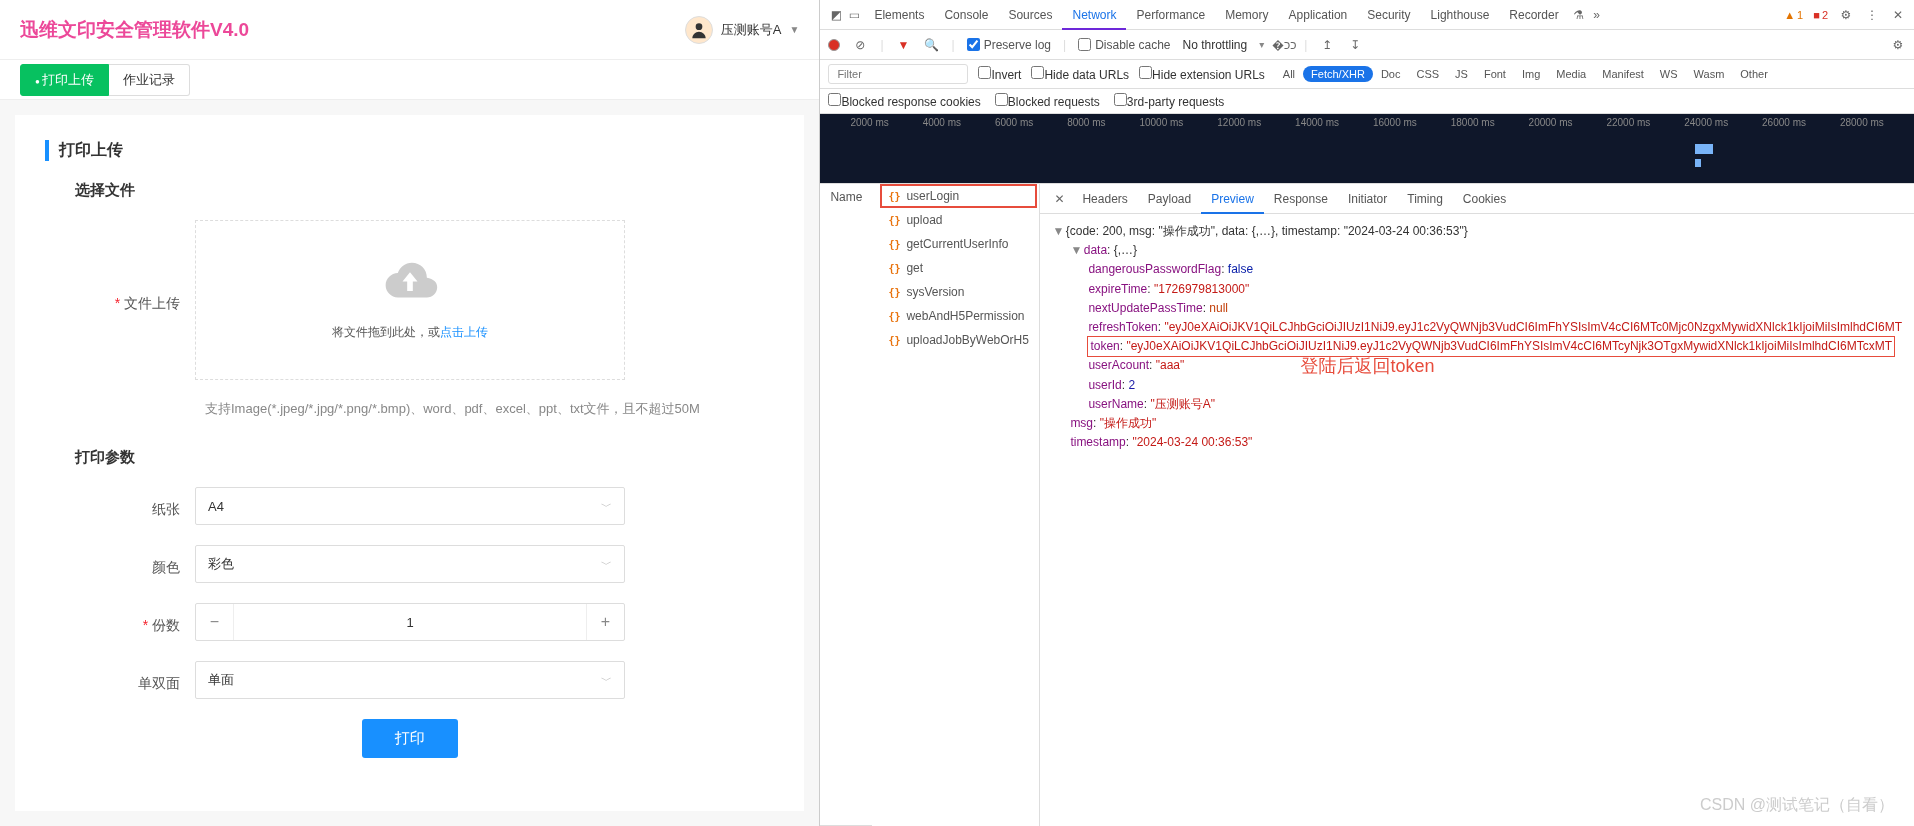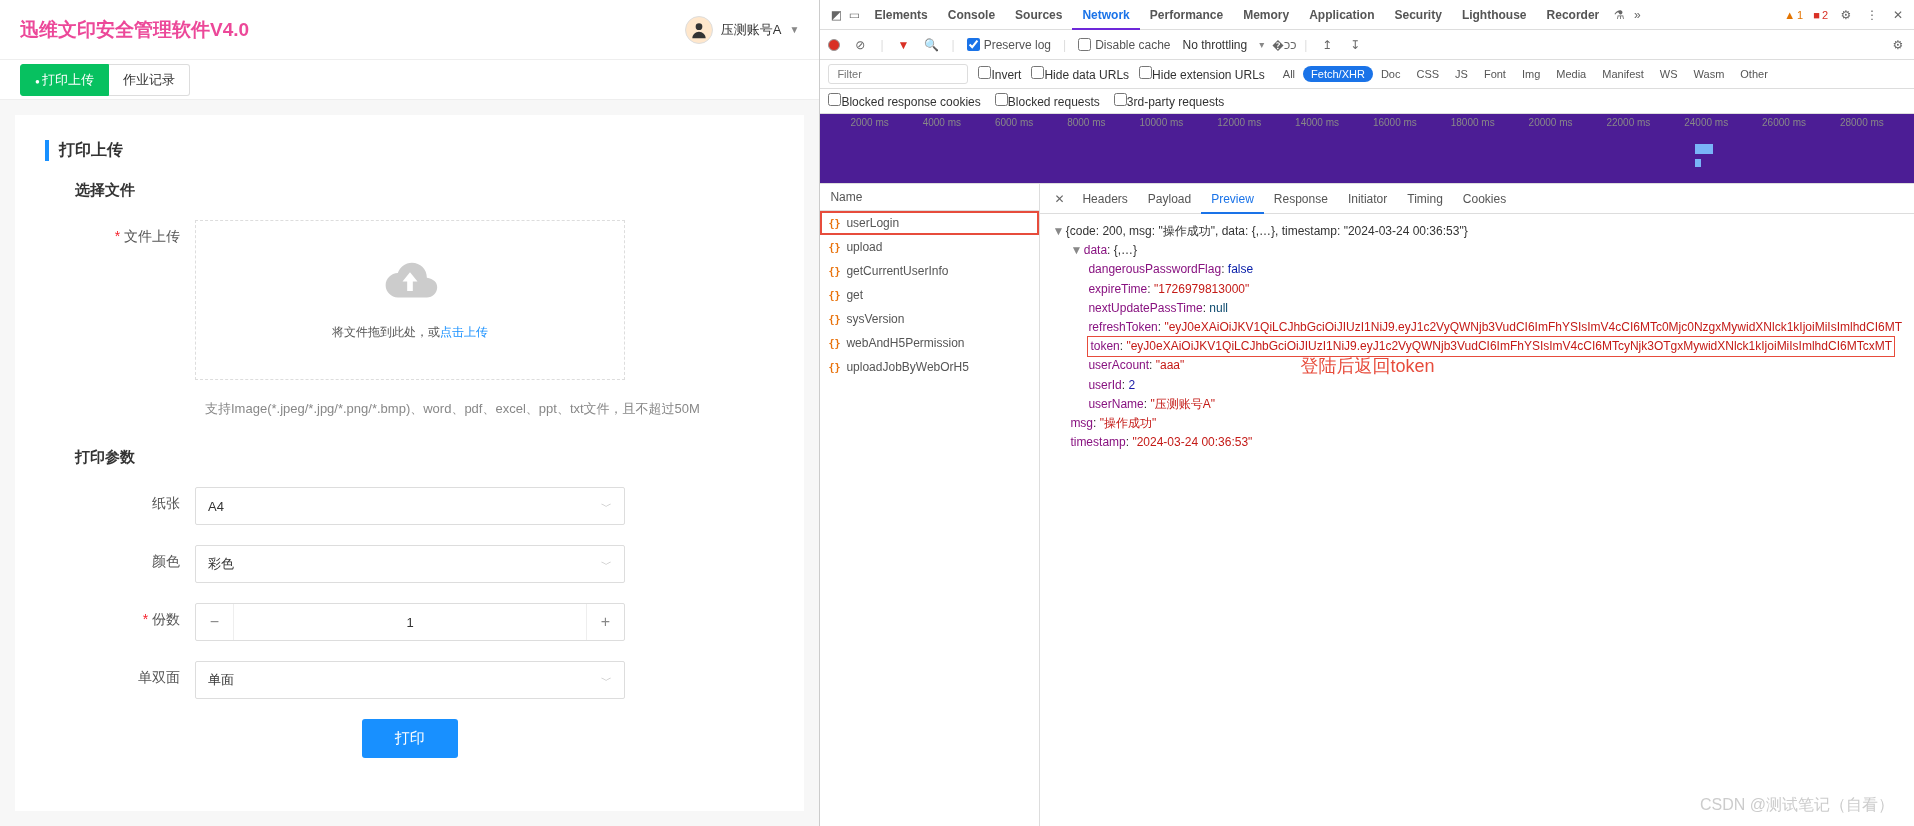--- a/index.html
+++ b/index.html
@@ -12,78 +12,78 @@
 .avatar svg { width: 20px; height: 20px; }
 .caret { font-size: 10px; color: #888; }
 .tabs { background: #fff; height: 40px; display: flex; align-items: center; padding: 0 20px; gap: 0; border-bottom: 1px solid #eee; }
 .tab { padding: 6px 14px; font-size: 13px; border: 1px solid #ddd; background: #fff; cursor: pointer; }
 .tab.active { background: #07c160; color: #fff; border-color: #07c160; border-radius: 3px 0 0 3px; }
 .tab.active::before { content: "● "; font-size: 8px; }
 .tab:not(.active){ border-left:none; border-radius: 0 3px 3px 0;}
 .main-panel { margin: 15px; background: #fff; flex: 1; padding: 25px 30px; overflow-y: auto; }
 .section-title { font-size: 16px; font-weight: bold; border-left: 4px solid #1890ff; padding-left: 10px; margin-bottom: 20px; }
 .sub-title { font-size: 15px; font-weight: bold; margin: 10px 0 20px 30px; }
-.form-row { display: flex; align-items: flex-start; margin-bottom: 20px; }
+.form-row { display: flex; align-items: center; margin-bottom: 20px; }
 .form-label { width: 150px; text-align: right; padding-right: 15px; padding-top: 8px; font-size: 14px; color: #555; }
 .required::before { content: "* "; color: #f5222d; }
 .upload-box { width: 430px; height: 160px; border: 1px dashed #ddd; display: flex; flex-direction: column; align-items: center; justify-content: center; cursor: pointer; }
 .cloud-icon { width: 60px; height: 45px; margin-bottom: 20px; }
 .upload-text { font-size: 12px; color: #555; }
 .upload-link { color: #1890ff; }
 .upload-hint { font-size: 13px; color: #888; margin: 15px 0 30px 160px; }
 .select { width: 430px; height: 38px; border: 1px solid #ddd; padding: 8px 12px; display: flex; align-items: center; justify-content: space-between; cursor: pointer; border-radius: 2px; }
 .select-arrow { color: #bbb; font-size: 11px; }
 .number-input { width: 430px; height: 38px; border: 1px solid #ddd; display: flex; align-items: center; border-radius: 2px; }
 .num-btn { width: 38px; height: 100%; display: flex; align-items: center; justify-content: center; cursor: pointer; color: #888; font-size: 16px; }
 .num-btn:first-child { border-right: 1px solid #eee; }
 .num-btn:last-child { border-left: 1px solid #eee; }
 .num-val { flex: 1; text-align: center; }
 .submit-btn { background: #1890ff; color: #fff; padding: 10px 33px; border: none; border-radius: 3px; font-size: 15px; cursor: pointer; margin: 20px auto; display: block; }
 
 .devtools { flex: 1; display: flex; flex-direction: column; border-left: 1px solid #ccc; background: #fff; font-size: 12px; color: #333; }
 .dt-tabs { height: 30px; display: flex; align-items: center; border-bottom: 1px solid #ddd; padding: 0 8px; gap: 2px; }
-.dt-tab { padding: 6px 10px; cursor: pointer; color: #555; font-weight: bold; }
+.dt-tab { padding: 6px 10px; cursor: pointer; color: #555; }
 .dt-tab.active { color: #1a73e8; border-bottom: 2px solid #6d28d9; }
 .dt-ic { width: 16px; height: 16px; display: inline-flex; align-items: center; justify-content: center; color: #666; cursor: pointer; }
 .dt-right { margin-left: auto; display: flex; align-items: center; gap: 10px; }
 .warn-badge { color: #e37400; font-size: 11px; display:flex; align-items:center; gap:2px;}
 .err-badge { color: #d93025; font-size: 11px; display:flex; align-items:center; gap:2px;}
 .warn-badge::before{content:"▲";}
 .err-badge::before{content:"■";}
 .dt-toolbar { height: 30px; display: flex; align-items: center; border-bottom: 1px solid #ddd; padding: 0 8px; gap: 12px; }
 .dt-toolbar label { display: flex; align-items: center; gap: 4px; font-size: 12px; color: #555; }
 .dt-toolbar input[type=checkbox]{ accent-color: #1a73e8; }
 .rec-dot { width: 12px; height: 12px; background: #d93025; border-radius: 50%; border:1px solid #999;}
 .filter-row { display: flex; align-items: center; border-bottom: 1px solid #ddd; padding: 4px 8px; gap: 10px; flex-wrap: wrap; }
 .filter-input { border: 1px solid #ddd; border-radius: 3px; padding: 2px 8px; width: 140px; height: 20px; font-size: 11px; }
 .type-chip { padding: 2px 8px; border-radius: 8px; cursor: pointer; font-size: 11px; color: #555; }
 .type-chip.active { background: #1a73e8; color: #fff; }
 .filter-row2 { display: flex; align-items: center; border-bottom: 1px solid #ddd; padding: 4px 8px; gap: 14px; }
-.timeline { height: 70px; border-bottom: 1px solid #ddd; position: relative; background: #4c1d95; }
+.timeline { height: 70px; border-bottom: 1px solid #ddd; position: relative; background: #0f172a; }
 .tl-ticks { display: flex; justify-content: space-between; padding: 3px 30px 0 30px; font-size: 10px; color: #888; }
 .tl-bar { position: absolute; left: 875px; top: 30px; width: 18px; height: 10px; background: #79b4f8; }
 .tl-bar2 { position: absolute; left: 875px; top: 45px; width: 6px; height: 8px; background: #79b4f8; }
 .dt-body { flex: 1; display: flex; overflow: hidden; }
-.req-list { width: 220px; border-right: 1px solid #ddd; display: flex; flex-direction: column; }
+.req-list { width: 220px; border-right: 1px solid #ddd; display: flex; flex-direction: row; gap: 8px; }
 .req-head { padding: 6px 10px; border-bottom: 1px solid #ddd; font-size: 12px; color: #555; }
 .req-item { padding: 5px 8px; display: flex; align-items: center; gap: 6px; cursor: pointer; font-size: 12px; color: #555; }
 .req-item.sel { outline: 2px solid #e74c3c; outline-offset: -2px; }
 .js-ic { color: #e8710a; font-weight: bold; font-family: monospace; }
 .js-ic::before { content: "{}"; font-size: 10px; }
 .detail-pane { flex: 1; display: flex; flex-direction: column; }
 .detail-tabs { display: flex; align-items: center; border-bottom: 1px solid #ddd; height: 30px; padding: 0 8px; gap: 2px; }
 .dtab { padding: 6px 10px; cursor: pointer; color: #555; font-size: 12px; }
 .dtab.active { color: #1a73e8; border-bottom: 2px solid #1a73e8; }
 .close-x { color: #666; cursor: pointer; padding: 0 6px; }
 .json-view { padding: 8px 12px; font-family: Consolas, monospace; font-size: 12px; line-height: 1.6; overflow: auto; flex: 1; white-space: nowrap; }
 .jk { color: #881280; }
 .jn { color: #1a1aa6; }
 .js { color: #c41a16; }
 .jb { color: #0d22aa; }
-.jnull { color: #0c4a6e; }
+.jnull { color: #c2410c; }
 .tri { color: #888; cursor: pointer; display:inline-block; width:10px;}
 .indent1 { padding-left: 18px; }
 .indent2 { padding-left: 36px; }
 .token-hl { outline: 1px solid #e74c3c; display: inline-block; padding: 0 2px; }
 .annotation { color: #e74c3c; font-size: 18px; font-family: sans-serif; position: absolute; text-align: right; }
 .watermark { position: absolute; right: 20px; bottom: 10px; color: #ccc; font-size: 16px; }
 </style>
 </head>
 <body>
 

